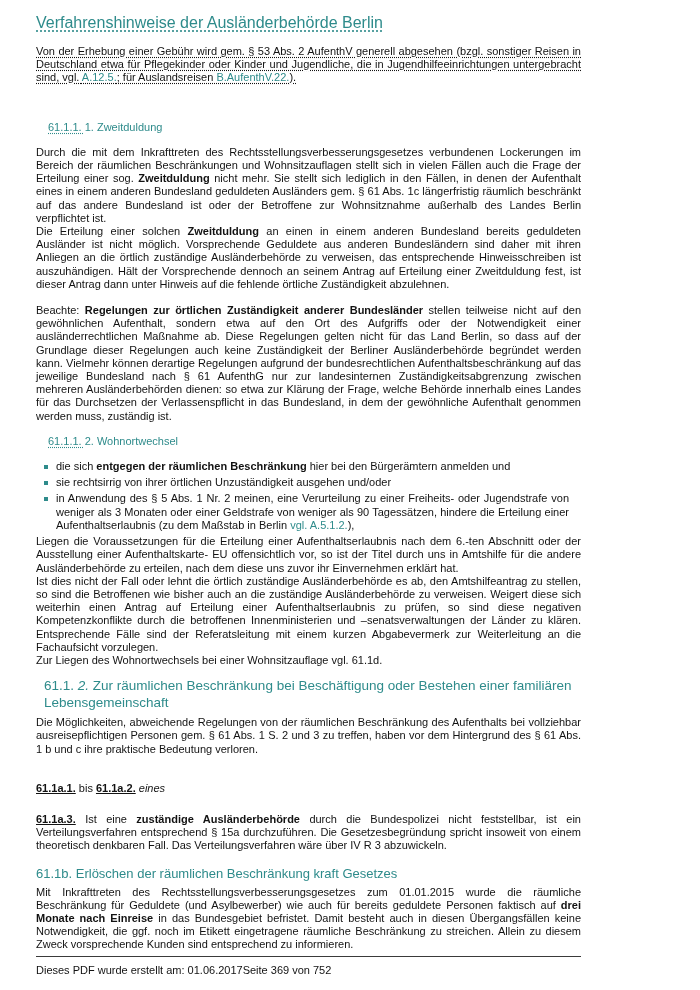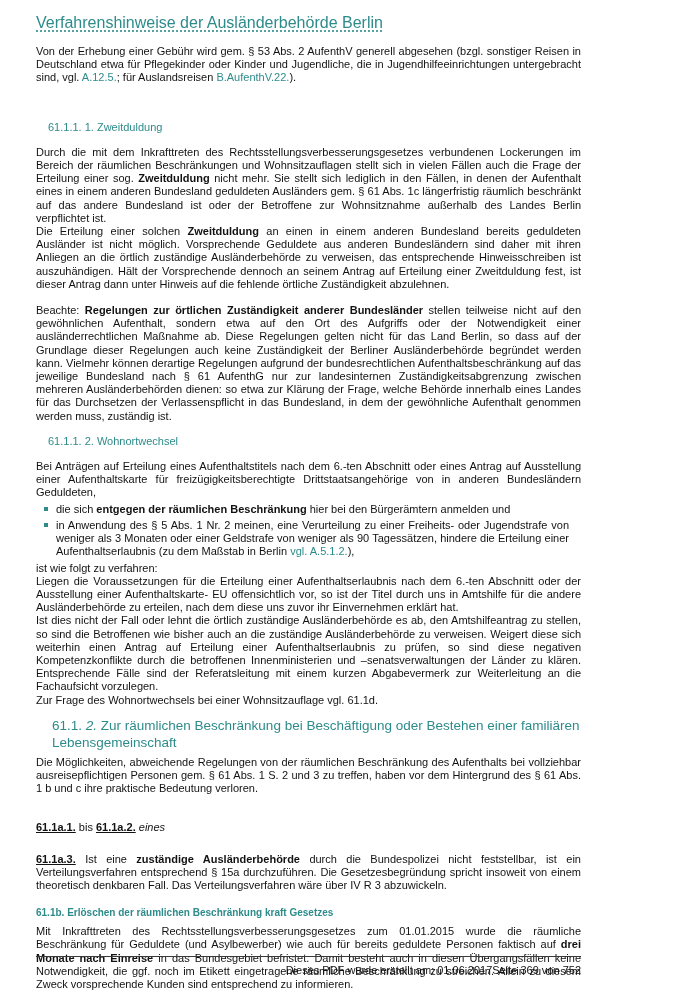--- a/index.html
+++ b/index.html
@@ -28,75 +28,73 @@
   .title-text {
     text-decoration: underline;
     text-decoration-style: dotted;
     text-underline-offset: 3px;
   }
   .p { margin: 0; text-align: justify; }
   .h-sub { color: var(--accent); margin: 12px; }
   .h-mid {
     color: var(--accent);
     font-size: 13.5px; line-height: 17px;
-    margin: 10px 0 5px 16px;
+    margin: 10px 0 5px 8px;
   }
   .h-big {
     color: var(--accent);
-    font-size: 10px; line-height: 17px;
-    font-weight: bold;
+    font-size: 13px; line-height: 17px;
+    font-weight: normal;
     margin: 12px 0 4px 0;
   }
   .b { font-weight: bold; }
   .i { font-style: italic; }
-  .ud { text-decoration-style: dotted; text-underline-offset: 2px; }
+  .ud { text-decoration: underline; text-decoration-style: dotted; text-underline-offset: 2px; }
   .us { text-decoration: underline; }
   .link { color: var(--accent); cursor: pointer; }
   .ul { margin: 3px 0 3px 6px; }
   .li { position: relative; padding-left: 14px; margin: 0 12px 3px 0; text-align: justify; }
   .marker {
     position: absolute; left: 2px; top: 4.5px;
     width: 4px; height: 4px;
     background: var(--accent);
   }
   .footer {
     position: absolute; left: 36px; right: 36px; bottom: 13px;
     border-top: 1px solid #3a3a3a;
     padding-top: 7px;
-    display: flex; justify-content: flex-end;
+    display: flex; justify-content: flex-start;
     font-size: 11px; color: #121212;
   }
 </style>
 </head>
 <body>
 
 <div class="page">
   <div class="content">
     <div class="title">
       <span class="title-text">Verfahrenshinweise der Ausländerbehörde Berlin</span>
     </div>
     <div id="doc-blocks">
         <div class="p ud"><span>Von der Erhebung einer Gebühr wird gem. § 53 Abs. 2 AufenthV generell abgesehen (bzgl. sonstiger Reisen in Deutschland etwa für Pflegekinder oder Kinder und Jugendliche, die in Jugendhilfeeinrichtungen untergebracht sind, vgl. </span><span class="link">A.12.5.</span><span>; für Auslandsreisen </span><span class="link">B.AufenthV.22.</span><span>).</span></div>
         <div style="height: 24px;"></div>
         <div class="h-sub"><span class="ud">61.1.1. </span><span>1. Zweitduldung</span></div>
         <div class="p"><span>Durch die mit dem Inkrafttreten des Rechtsstellungsverbesserungsgesetzes verbundenen Lockerungen im Bereich der räumlichen Beschränkungen und Wohnsitzauflagen stellt sich in vielen Fällen auch die Frage der Erteilung einer sog. </span><span class="b">Zweitduldung</span><span> nicht mehr. Sie stellt sich lediglich in den Fällen, in denen der Aufenthalt eines in einem anderen Bundesland geduldeten Ausländers gem. § 61 Abs. 1c längerfristig räumlich beschränkt auf das andere Bundesland ist oder der Betroffene zur Wohnsitznahme außerhalb des Landes Berlin verpflichtet ist.</span></div>
         <div class="p"><span>Die Erteilung einer solchen </span><span class="b">Zweitduldung</span><span> an einen in einem anderen Bundesland bereits geduldeten Ausländer ist nicht möglich. Vorsprechende Geduldete aus anderen Bundesländern sind daher mit ihren Anliegen an die örtlich zuständige Ausländerbehörde zu verweisen, das entsprechende Hinweisschreiben ist auszuhändigen. Hält der Vorsprechende dennoch an seinem Antrag auf Erteilung einer Zweitduldung fest, ist dieser Antrag dann unter Hinweis auf die fehlende örtliche Zuständigkeit abzulehnen.</span></div>
         <div style="height: 13px;"></div>
         <div class="p"><span>Beachte: </span><span class="b">Regelungen zur örtlichen Zuständigkeit anderer Bundesländer</span><span> stellen teilweise nicht auf den gewöhnlichen Aufenthalt, sondern etwa auf den Ort des Aufgriffs oder der Notwendigkeit einer ausländerrechtlichen Maßnahme ab. Diese Regelungen gelten nicht für das Land Berlin, so dass auf der Grundlage dieser Regelungen auch keine Zuständigkeit der Berliner Ausländerbehörde begründet werden kann. Vielmehr können derartige Regelungen aufgrund der bundesrechtlichen Aufenthaltsbeschränkung auf das jeweilige Bundesland nach § 61 AufenthG nur zur landesinternen Zuständigkeitsabgrenzung zwischen mehreren Ausländerbehörden dienen: so etwa zur Klärung der Frage, welche Behörde innerhalb eines Landes für das Durchsetzen der Verlassenspflicht in das Bundesland, in dem der gewöhnliche Aufenthalt genommen werden muss, zuständig ist.</span></div>
         <div class="h-sub"><span class="ud">61.1.1. </span><span>2. Wohnortwechsel</span></div>
-        <div class="p"><span>Bei Anträgen auf Erteilung eines Aufenthaltstitels nach dem 6.-ten Abschnitt oder eines Antrag auf Ausstellung einer Aufenthaltskarte für freizügigkeitsberechtigte Drittstaatsangehörige von in anderen Bundesländern Geduldeten,</span></div>
         <div class="ul">
           <div class="li"><span class="marker"></span><span>die sich </span><span class="b">entgegen der räumlichen Beschränkung</span><span> hier bei den Bürgerämtern anmelden und</span></div>
-          <div class="li"><span class="marker"></span></div>
+          <div class="li"><span class="marker"></span><span>sie rechtsirrig von ihrer örtlichen Unzuständigkeit ausgehen und/oder</span></div>
           <div class="li"><span class="marker"></span><span>in Anwendung des § 5 Abs. 1 Nr. 2 meinen, eine Verurteilung zu einer Freiheits- oder Jugendstrafe von weniger als 3 Monaten oder einer Geldstrafe von weniger als 90 Tagessätzen, hindere die Erteilung einer Aufenthaltserlaubnis (zu dem Maßstab in Berlin </span><span class="link">vgl. A.5.1.2.</span><span>),</span></div>
         </div>
-        <div class="p"><span>ist wie folgt zu verfahren:</span></div>
         <div class="p"><span>Liegen die Voraussetzungen für die Erteilung einer Aufenthaltserlaubnis nach dem 6.-ten Abschnitt oder der Ausstellung einer Aufenthaltskarte- EU offensichtlich vor, so ist der Titel durch uns in Amtshilfe für die andere Ausländerbehörde zu erteilen, nach dem diese uns zuvor ihr Einvernehmen erklärt hat.</span></div>
         <div class="p"><span>Ist dies nicht der Fall oder lehnt die örtlich zuständige Ausländerbehörde es ab, den Amtshilfeantrag zu stellen, so sind die Betroffenen wie bisher auch an die zuständige Ausländerbehörde zu verweisen. Weigert diese sich weiterhin einen Antrag auf Erteilung einer Aufenthaltserlaubnis zu prüfen, so sind diese negativen Kompetenzkonflikte durch die betroffenen Innenministerien und –senatsverwaltungen der Länder zu klären. Entsprechende Fälle sind der Referatsleitung mit einem kurzen Abgabevermerk zur Weiterleitung an die Fachaufsicht vorzulegen.</span></div>
-        <div class="p"><span>Zur Frage des Wohnortwechsels bei einer Wohnsitzauflage vgl. 61.1d.</span></div>
+        <div class="p"><span>Zur Liegen des Wohnortwechsels bei einer Wohnsitzauflage vgl. 61.1d.</span></div>
         <div class="h-mid"><span>61.1. </span><span class="i">2.</span><span> Zur räumlichen Beschränkung bei Beschäftigung oder Bestehen einer familiären Lebensgemeinschaft</span></div>
         <div class="p"><span>Die Möglichkeiten, abweichende Regelungen von der räumlichen Beschränkung des Aufenthalts bei vollziehbar ausreisepflichtigen Personen gem. § 61 Abs. 1 S. 2 und 3 zu treffen, haben vor dem Hintergrund des § 61 Abs. 1 b und c ihre praktische Bedeutung verloren.</span></div>
         <div style="height: 26px;"></div>
         <div class="p"><span class="b us">61.1a.1.</span><span> bis </span><span class="b us">61.1a.2.</span><span> </span><span class="i">eines</span></div>
         <div style="height: 18px;"></div>
         <div class="p"><span class="b us">61.1a.3.</span><span> Ist eine </span><span class="b">zuständige Ausländerbehörde</span><span> durch die Bundespolizei nicht feststellbar, ist ein Verteilungsverfahren entsprechend § 15a durchzuführen. Die Gesetzesbegründung spricht insoweit von einem theoretisch denkbaren Fall. Das Verteilungsverfahren wäre über IV R 3 abzuwickeln.</span></div>
         <div class="h-big"><span>61.1b. Erlöschen der räumlichen Beschränkung kraft Gesetzes</span></div>
         <div class="p"><span>Mit Inkrafttreten des Rechtsstellungsverbesserungsgesetzes zum 01.01.2015 wurde die räumliche Beschränkung für Geduldete (und Asylbewerber) wie auch für bereits geduldete Personen faktisch auf </span><span class="b">drei Monate nach Einreise</span><span> in das Bundesgebiet befristet. Damit besteht auch in diesen Übergangsfällen keine Notwendigkeit, die ggf. noch im Etikett eingetragene räumliche Beschränkung zu streichen. Allein zu diesem Zweck vorsprechende Kunden sind entsprechend zu informieren.</span></div>
       </div>
   </div>

